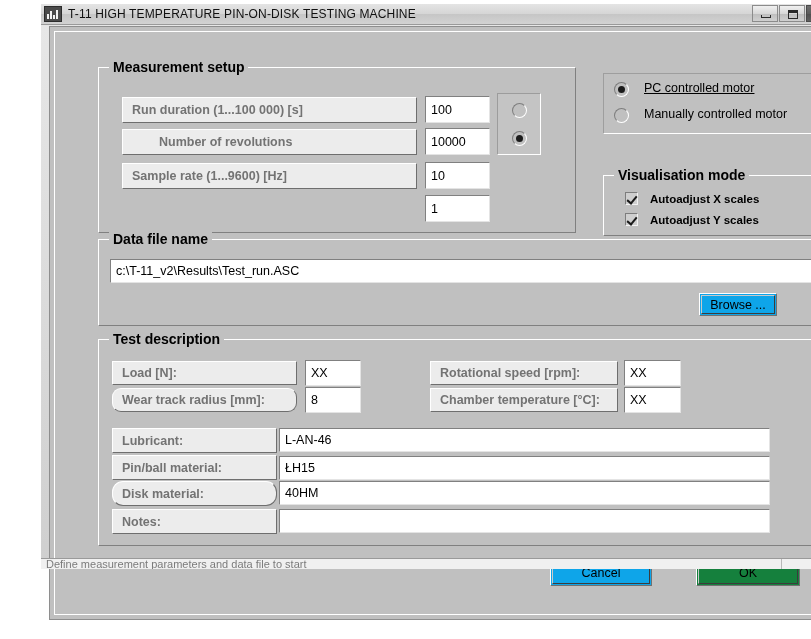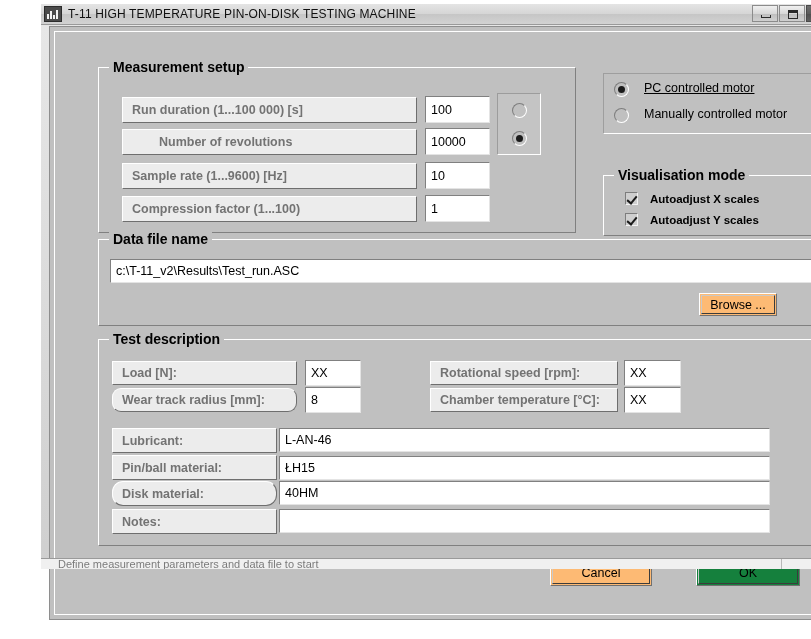--- a/index.html
+++ b/index.html
@@ -188,21 +188,21 @@
     padding-left: 5px;
     font-size: 12.5px;
     color: #000000;
     white-space: nowrap;
     overflow: hidden;
   }
 
   
   .pbtn {
     position: absolute;
-    background: #fdba74;
+    background: #0ea5e9;
     border: 1px solid #ffffff;
     border-right-color: #707070;
     border-bottom-color: #707070;
     box-sizing: border-box;
     display: flex;
     align-items: center;
     justify-content: center;
     font-size: 12.5px;
     color: #000000;
     white-space: nowrap;
@@ -311,21 +311,21 @@
     background: #f0f0f0;
     border-top: 1px solid #9a9a9a;
     box-sizing: border-box;
     display: flex;
     align-items: flex-start;
     overflow: hidden;
     font-size: 11px;
     color: #3a3a3a;
   }
   #statusbar .sb-text {
-    padding-left: 17px;
+    padding-left: 5px;
     line-height: 11px;
     white-space: nowrap;
     opacity: .65;
   }
   #statusbar .sb-clock {
     position: absolute;
     right: 6px;
     line-height: 11px;
     opacity: .65;
   }
@@ -373,21 +373,20 @@
 
     <div class="lbl" style="left:72px; top:70px; width:295px; height:26px;">Run duration (1...100 000) [s]</div>
     <div class="entry" style="left:375px; top:69px; width:65px; height:27px;">100</div>
 
     <div class="lbl" style="left:72px; top:102px; width:295px; height:26px;padding-left:36px;">Number of revolutions</div>
     <div class="entry" style="left:375px; top:101px; width:65px; height:27px;">10000</div>
 
     <div class="lbl" style="left:72px; top:136px; width:295px; height:26px;">Sample rate (1...9600) [Hz]</div>
     <div class="entry" style="left:375px; top:135px; width:65px; height:27px;">10</div>
 
-    <div class="lbl" style="left:72px; top:169px; width:295px; height:26px;">Compression factor (1...100)</div>
     <div class="entry" style="left:375px; top:168px; width:65px; height:27px;">1</div>
 
     <div id="mode-panel">
       <span class="radio" style="top:9px;"></span>
       <span class="radio on" style="top:37px;"></span>
     </div>
 
     <div id="motor-panel">
       <span class="radio on" style="left:10px; top:8px;"></span>
       <span class="radio-label focused" style="left:40px; top:7px;">PC controlled motor</span>

